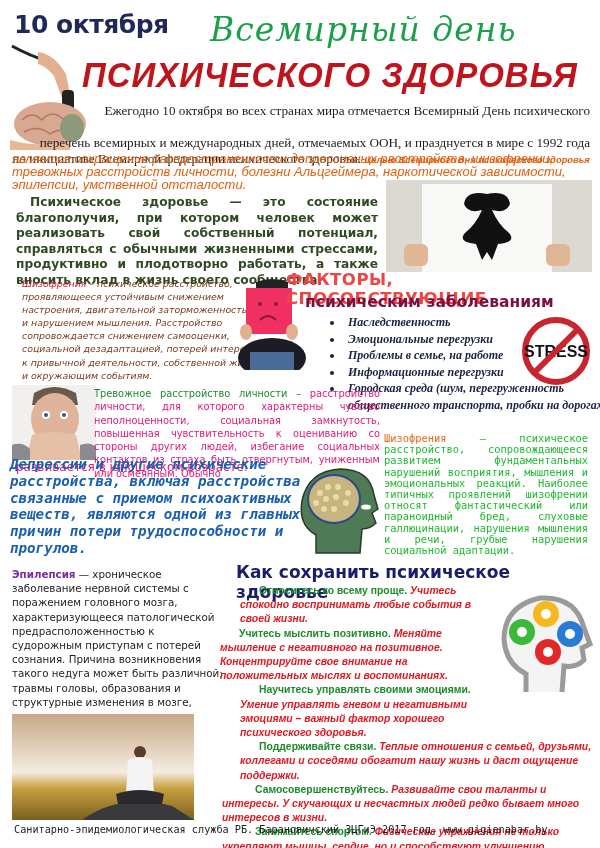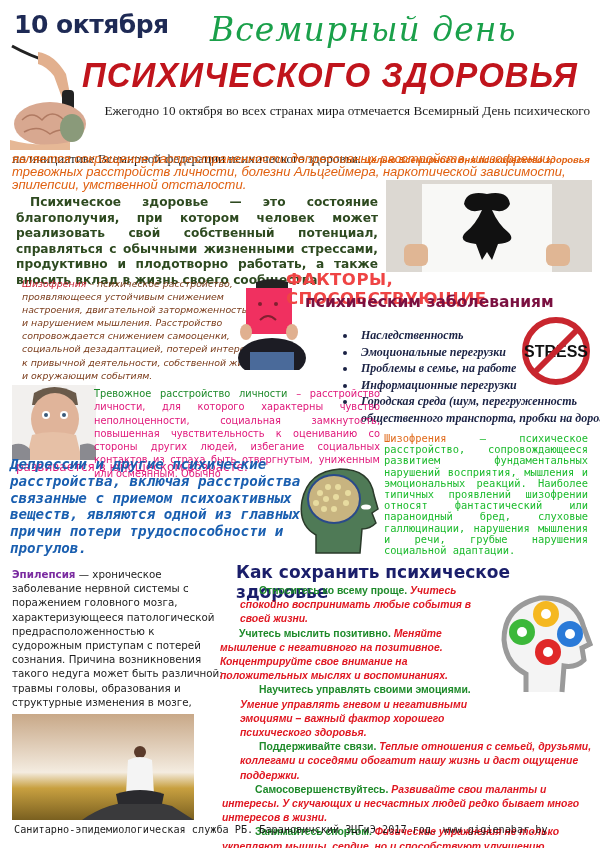--- a/index.html
+++ b/index.html
@@ -11,21 +11,21 @@
   .intro { left:12px; top:103px; width:578px; font-family:"Liberation Serif", serif; font-size:13.2px; line-height:16px; color:#1c1c1c; text-align:right; }
   .intro .l4 { display:block; text-align:center; }
   .intro .goal { color:#e06010; font-style:italic; font-weight:bold; font-size:9.4px; font-family:"Liberation Sans", sans-serif; }
   .goal2 { left:12px; top:149px; width:580px; color:#e06010; font-style:italic; font-weight:normal; font-size:13px; line-height:13px; }
   .mhdef { left:16px; top:195px; width:362px; font-family:"DejaVu Sans", sans-serif; font-size:12.2px; line-height:15.6px; color:#2e4a20; text-align:justify; font-weight:bold; }
   .mhdef::first-line { }
   .dep { left:22px; top:277px; width:240px; font-family:"DejaVu Sans", sans-serif; font-style:italic; font-size:9.4px; line-height:13.1px; color:#7a3b1a; }
   .dep .term { color:#c81e2e; }
   .factors-t1 { left:286px; top:270px; font-family:"DejaVu Sans", sans-serif; font-weight:bold; font-size:16.5px; color:#ef4444; letter-spacing:0.5px; }
   .factors-t2 { left:305px; top:293px; font-family:"DejaVu Sans", sans-serif; font-weight:bold; font-size:15.5px; color:#7a1040; }
-  .factors-list { left:330px; top:314px; width:290px; margin:13px; padding:0 0 0 14px; font-family:"Liberation Serif", serif; font-style:italic; font-weight:bold; font-size:12px; line-height:16.5px; color:#1a2244; list-style:disc; }
+  .factors-list { left:330px; top:314px; width:290px; margin:0; padding:0 0 0 14px; font-family:"Liberation Serif", serif; font-style:italic; font-weight:bold; font-size:12px; line-height:16.5px; color:#1a2244; list-style:disc; }
   .factors-list li { padding-left:4px; }
   .anx { left:94px; top:387px; width:286px; font-family:"DejaVu Sans", sans-serif; font-size:9.8px; line-height:13.3px; color:#e0187a; text-align:justify; }
   .anx .term { color:#1e8a2a; }
   .anx-tail { left:16px; top:460px; font-family:"DejaVu Sans", sans-serif; font-size:12px; color:#e0187a; }
   .psy { left:10px; top:456px; width:300px; font-family:"DejaVu Sans Mono", monospace; font-style:italic; font-size:14.2px; line-height:16.8px; color:#1a5fb0; font-weight:bold; }
   .schizo { left:384px; top:433px; width:204px; font-family:"DejaVu Sans Mono", monospace; font-size:10.4px; line-height:11.2px; color:#1dbb2e; text-align:justify; }
   .schizo .term { color:#e06a1a; }
   .epi { left:12px; top:567px; width:215px; font-family:"DejaVu Sans", sans-serif; font-size:10.3px; line-height:14.2px; color:#1c1c1c; }
   .epi .term { color:#7a2aa0; font-weight:bold; }
   .keep-title { left:236px; top:562px; font-family:"DejaVu Sans", sans-serif; font-weight:bold; font-size:17px; color:#1a1e6a; }
@@ -51,21 +51,21 @@
     <path d="M12 76 Q22 66 32 76 Q42 64 54 76 Q64 70 70 82" stroke="#b07a62" stroke-width="1.5" fill="none"></path>
     <path d="M14 88 Q28 80 40 90 Q52 82 66 90" stroke="#b07a62" stroke-width="1.5" fill="none"></path>
     <ellipse cx="62" cy="84" rx="12" ry="14" fill="#8a9a7a"></ellipse>
     <path d="M0 96 Q30 104 60 98 L60 106 L0 106 Z" fill="#e6b896"></path>
   </svg>
 </div>
 
 <div class="abs intro">
   <span>Ежегодно 10 октября во всех странах мира отмечается Всемирный День психического</span><br>
   <br>
-  <br>
+  <span>перечень всемирных и международных дней, отмечаемых ООН, и празднуется в мире с 1992 года</span><br>
   <span class="l4"><span>по инициативе Всемирной федерации психического здоровья.</span> <span class="goal">Целью Всемирного дня психического здоровья</span></span>
 </div>
 <div class="abs goal2" style="top:152px;">является сокращение распространенности депрессивных расстройств, шизофрении, тревожных расстройств личности, болезни Альцгеймера, наркотической зависимости, эпилепсии, умственной отсталости.</div>
 
 <div class="img" style="left:386px;top:180px;width:206px;height:92px;background:#e9e6e0;">
   <svg width="206" height="92" viewBox="0 0 206 92">
     <rect x="0" y="0" width="206" height="92" fill="#dcd8d2"></rect>
     <rect x="36" y="4" width="130" height="88" fill="#f8f8f6"></rect>
     <path d="M101 14 Q80 10 78 24 Q82 34 96 30 Q90 44 80 52 Q70 62 90 64 L96 80 L101 72 L106 80 L112 64 Q132 62 122 52 Q112 44 106 30 Q120 34 124 24 Q122 10 101 14 Z" fill="#111"></path>
     <rect x="18" y="64" width="24" height="22" rx="6" fill="#e0b694"></rect>

